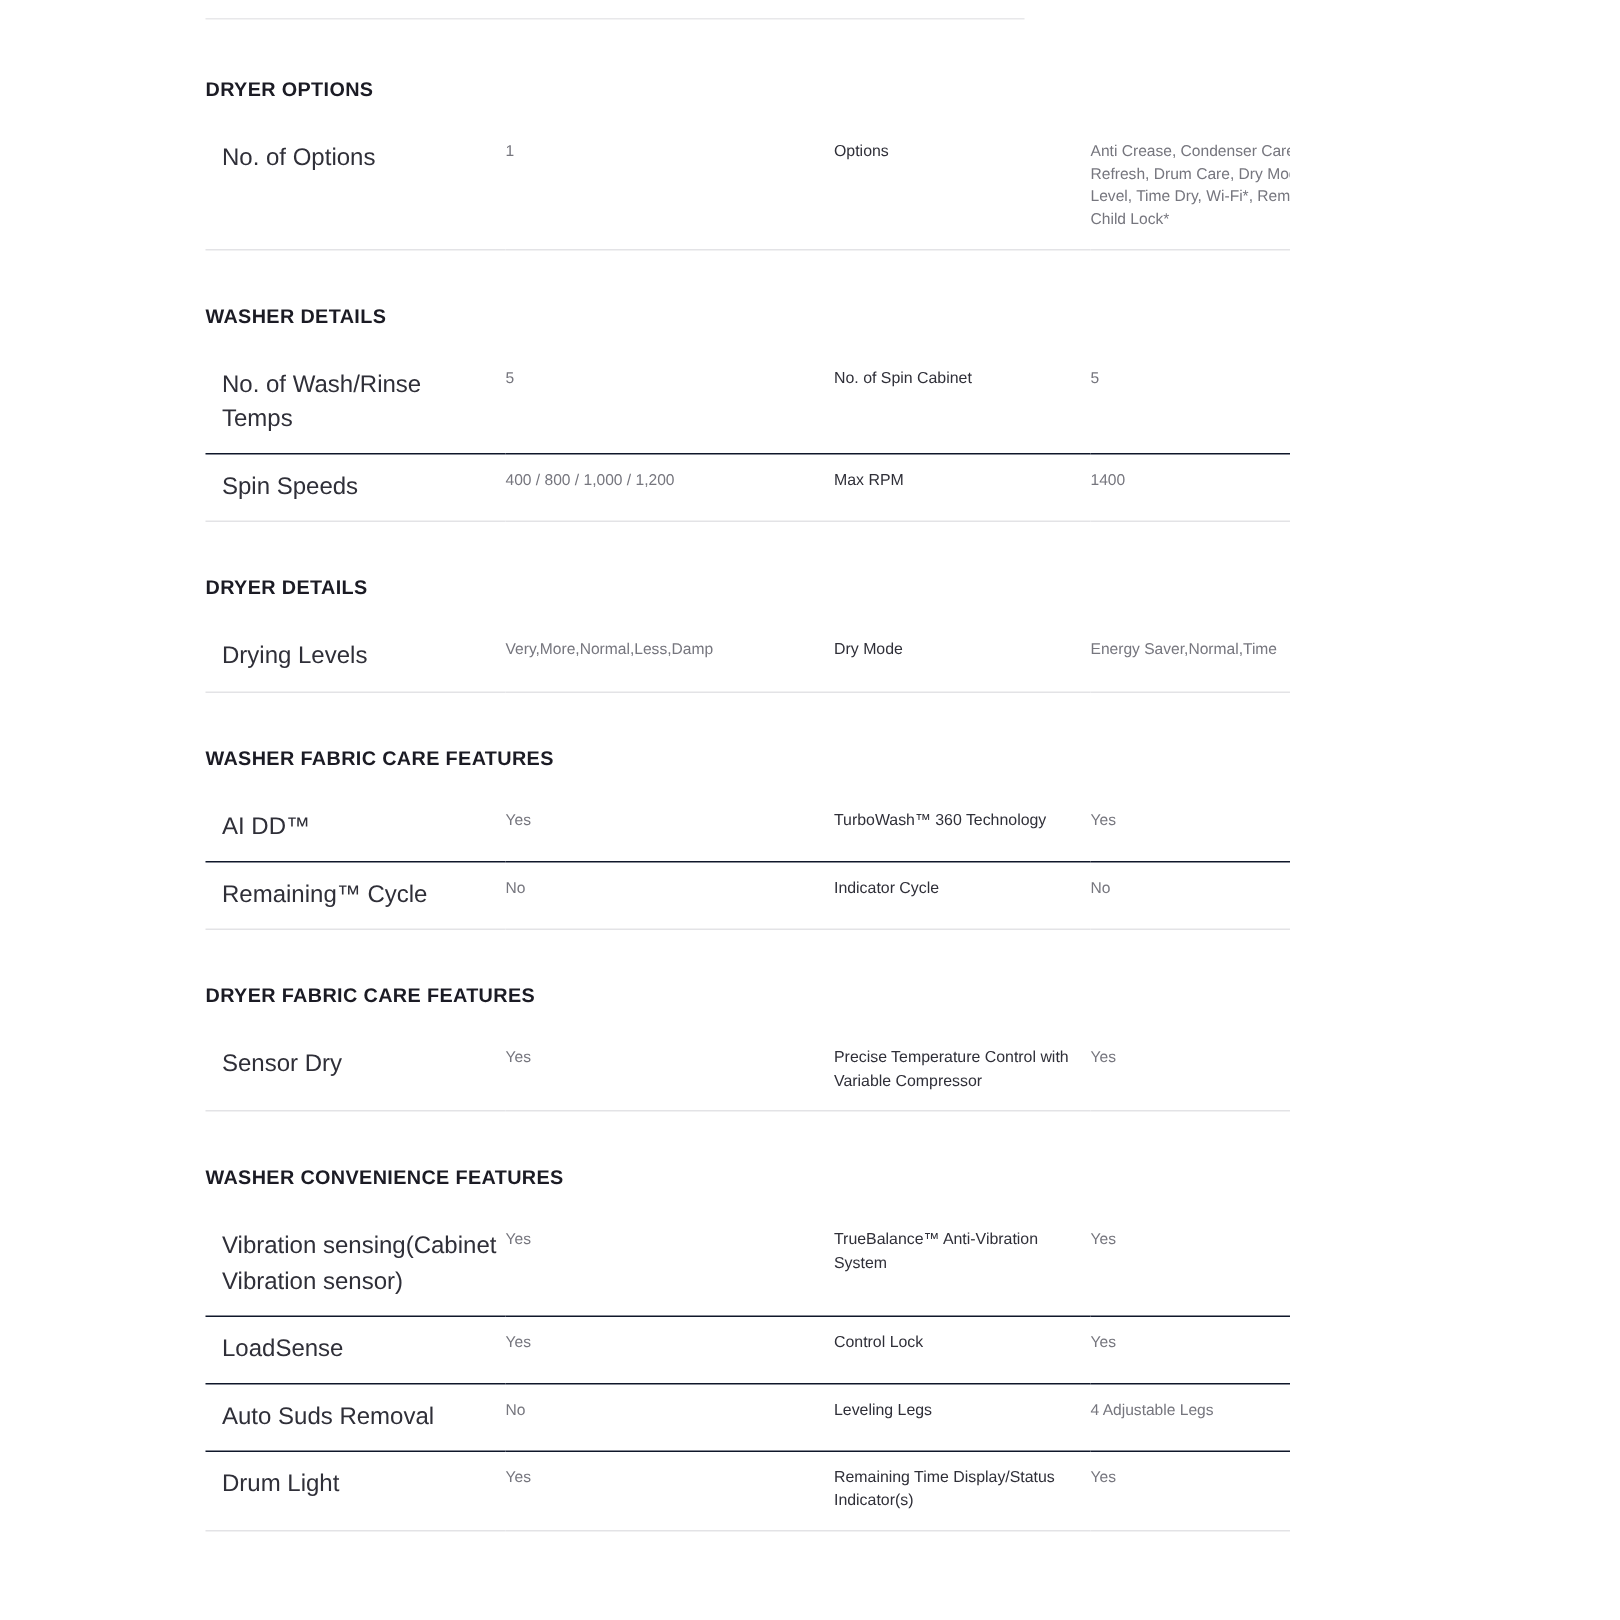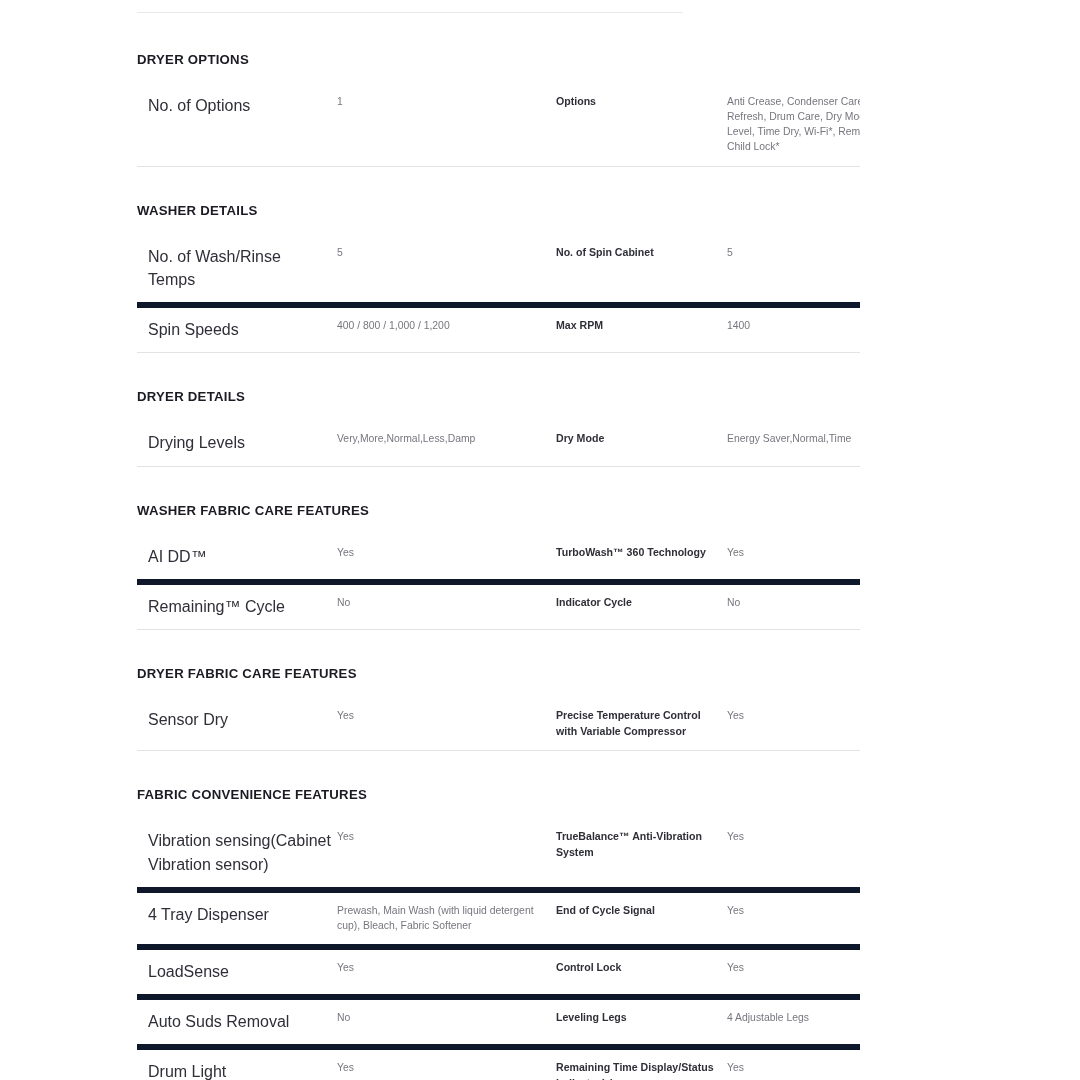--- a/index.html
+++ b/index.html
@@ -62,21 +62,21 @@
   .sec-gap-md { height: 37px; }
 
   .spec-table {
     width: 767px;
     border-collapse: collapse;
     table-layout: fixed;
     margin-top: 18px;
     border-bottom: 1px solid #e3e3e6;
   }
   .spec-table tr { }
-  .spec-table tr + tr td { border-top: 6px solid #0f172a; }
+  .spec-table tr + tr td { border-top: 1px solid #0f172a; }
 
   .spec-table td {
     vertical-align: top;
     padding: 10px 6px 11px 0;
     line-height: 1.45;
   }
 
   col.c-lbl  { width: 200px; }
   col.c-val  { width: 219px; }
   col.c-lbl2 { width: 171px; }
@@ -88,21 +88,21 @@
     font-weight: 400;
     color: #2f2f38;
   }
   td.val {
     font-size: 10.4px;
     font-weight: 400;
     color: #76767e;
   }
   td.lbl2 {
     font-size: 10.6px;
-    font-weight: 700;
+    font-weight: 400;
     color: #2f2f38;
   }
   td.val2 {
     font-size: 10.4px;
     font-weight: 400;
     color: #76767e;
   }
   td.empty { }
 </style>
 </head>
@@ -222,39 +222,33 @@
               <td class="lbl">Sensor Dry</td>
               <td class="val">Yes</td>
               <td class="lbl2">Precise Temperature Control with Variable Compressor</td>
               <td class="val2">Yes</td>
             </tr>
           </tbody>
         </table>
       </div>
       <div class="sec-gap-md"></div>
       <div class="section">
-        <h2 class="section-title">FABRIC CONVENIENCE FEATURES</h2>
+        <h2 class="section-title">WASHER CONVENIENCE FEATURES</h2>
         <table class="spec-table">
           <colgroup>
             <col class="c-lbl">
             <col class="c-val">
             <col class="c-lbl2">
             <col class="c-val2">
           </colgroup>
           <tbody>
             <tr>
               <td class="lbl">Vibration sensing(Cabinet Vibration sensor)</td>
               <td class="val">Yes</td>
               <td class="lbl2">TrueBalance™ Anti-Vibration System</td>
-              <td class="val2">Yes</td>
-            </tr>
-            <tr>
-              <td class="lbl">4 Tray Dispenser</td>
-              <td class="val">Prewash, Main Wash (with liquid detergent cup), Bleach, Fabric Softener</td>
-              <td class="lbl2">End of Cycle Signal</td>
               <td class="val2">Yes</td>
             </tr>
             <tr>
               <td class="lbl">LoadSense</td>
               <td class="val">Yes</td>
               <td class="lbl2">Control Lock</td>
               <td class="val2">Yes</td>
             </tr>
             <tr>
               <td class="lbl">Auto Suds Removal</td>

